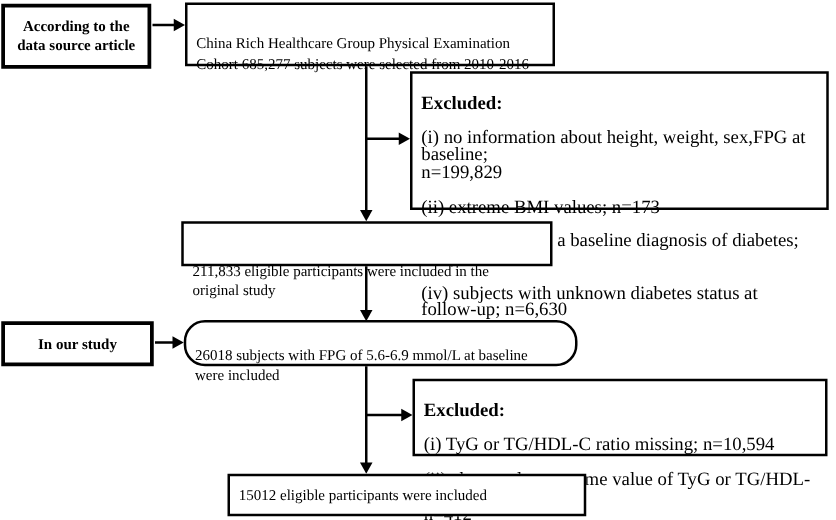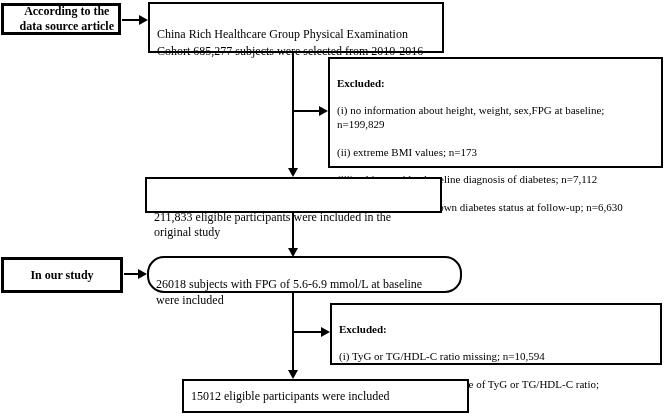--- a/index.html
+++ b/index.html
@@ -25,21 +25,21 @@
     border-width:3px;
     font-weight:bold;
     display:flex;
     align-items:center;
     justify-content:center;
     text-align:center;
     line-height:15px;
     padding:2px 4px;
   }
   .excl{
-    font-size:11px;
+    font-size:15px;
     line-height:13.8px;
     padding:4px 7px;
   }
   .excl .excl-heading{font-weight:bold;}
   .excl .excl-item{white-space:pre-line;}
   .hline{position:absolute;height:2px;background:#000;}
   .vline{position:absolute;width:2px;background:#000;}
   .head-right{
     position:absolute;width:0;height:0;
     border-left:9px solid #000;
@@ -51,21 +51,21 @@
     border-top:9px solid #000;
     border-left:5px solid transparent;
     border-right:5px solid transparent;
   }
 </style>
 </head>
 <body>
 
 <div id="canvas">
 
-  <div class="box label-box" style="left:1px;top:3px;width:120px;height:32px;justify-content:flex-end;">
+  <div class="box label-box" style="left:1px;top:3px;width:120px;height:52px;">
     <span>According to the
 data source article</span>
   </div>
 
   <div class="box" style="left:148px;top:2px;width:296px;height:51px;line-height:17px;padding-top:5px;">
     <span>China Rich Healthcare Group Physical Examination
 Cohort 685,277 subjects were selected from 2010-2016</span>
   </div>
 
   <div class="hline" style="left:122px;top:19px;width:18px;"></div>

